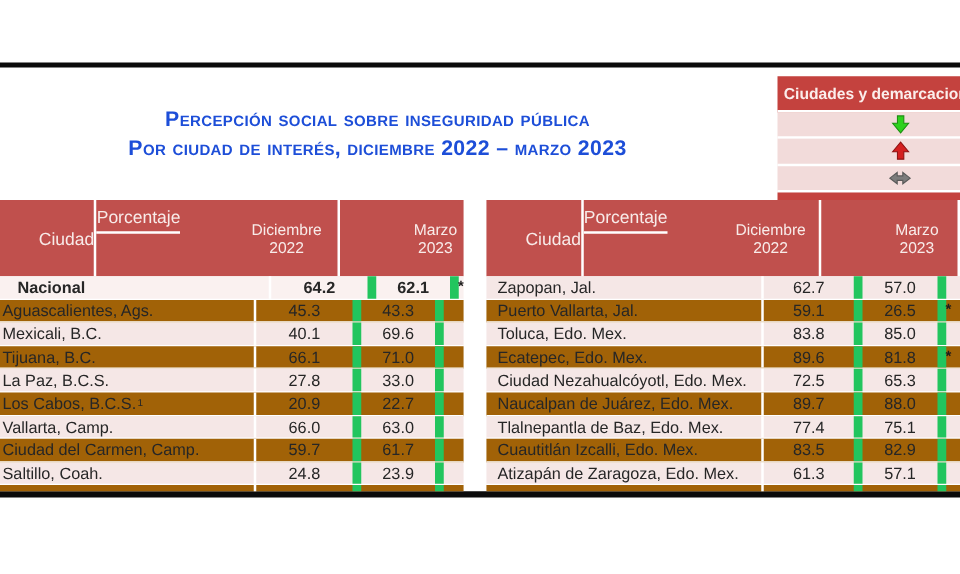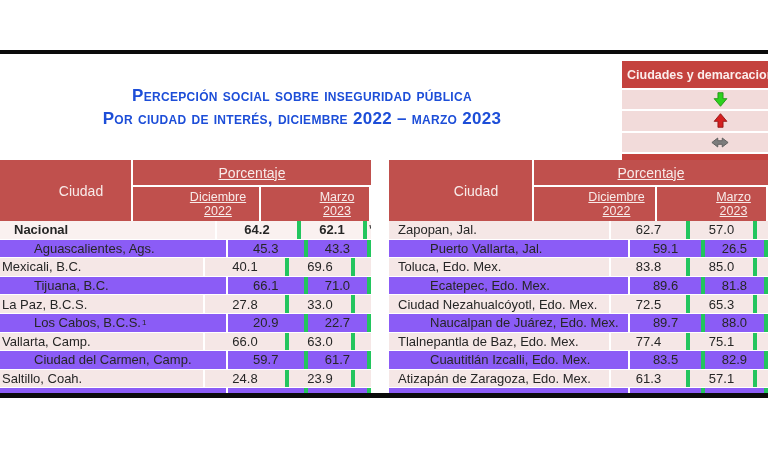--- a/index.html
+++ b/index.html
@@ -38,42 +38,42 @@
   
   .tbl{position:absolute;top:160px;height:233px;overflow:hidden;}
   .tbl-left{left:0;width:371px;--c1:205px;--c2:84px;--c3:66px;--pl:2px;}
   .tbl-right{left:389px;width:379px;--c1:222px;--c2:79px;--c3:67px;--pl:9px;}
 
   .thead{display:flex;height:61px;background:#c0504d;color:#f8ebe9;box-sizing:border-box;}
   .th-ciudad{
     width:var(--c1);border-right:2px solid #fff;display:flex;align-items:center;
     justify-content:center;font-size:14px;box-sizing:border-box;margin-left:31px;
   }
-  .th-right{flex:1;display:flex;flex-direction:column;text-decoration:underline;}
+  .th-right{flex:1;display:flex;flex-direction:row;}
   .th-group{
     height:27px;border-bottom:2px solid #fff;display:flex;align-items:center;
     justify-content:center;font-size:14px;box-sizing:border-box;
   }
   .th-sub{flex:1;display:flex;}
   .th-dec,.th-mar{
     display:flex;align-items:center;justify-content:center;text-align:center;
     font-size:12.5px;line-height:14px;white-space:pre-line;
     border-right:2px solid #fff;box-sizing:border-box;margin-left:44px;
   }
   .th-dec{width:var(--c2);}
   .th-mar{width:var(--c3);}
   .th-ast{flex:1;}
 
   .row{display:flex;height:18.6px;border-bottom:1px solid #fff;box-sizing:border-box;font-size:13px;color:#262626;}
   .r-light{background:#f5e7e6;}
-  .r-dark{background:#8b5cf6;padding-left:32px;}
+  .r-dark{background:#a16207;}
   .r-first{background:#faf1f0;font-weight:700;padding-left:12px;}
   .c-city{width:var(--c1);border-right:2px solid #fff;display:flex;align-items:center;padding-left:var(--pl);box-sizing:border-box;white-space:nowrap;overflow:hidden;}
   .c-city sup{font-size:8px;line-height:0;margin-left:1px;}
-  .c-dec,.c-mar{display:flex;align-items:center;justify-content:center;border-right:4px solid #22c55e;box-sizing:border-box;}
+  .c-dec,.c-mar{display:flex;align-items:center;justify-content:center;border-right:7px solid #22c55e;box-sizing:border-box;}
   .c-dec{width:var(--c2);}
   .c-mar{width:var(--c3);position:relative;}
   .c-ast{flex:1;}
   .note{
     position:absolute;right:-11px;top:50%;transform:translateY(-58%);
     font-weight:700;font-size:12px;color:#1c1c1c;
   }
 </style>
 </head>
 <body>

